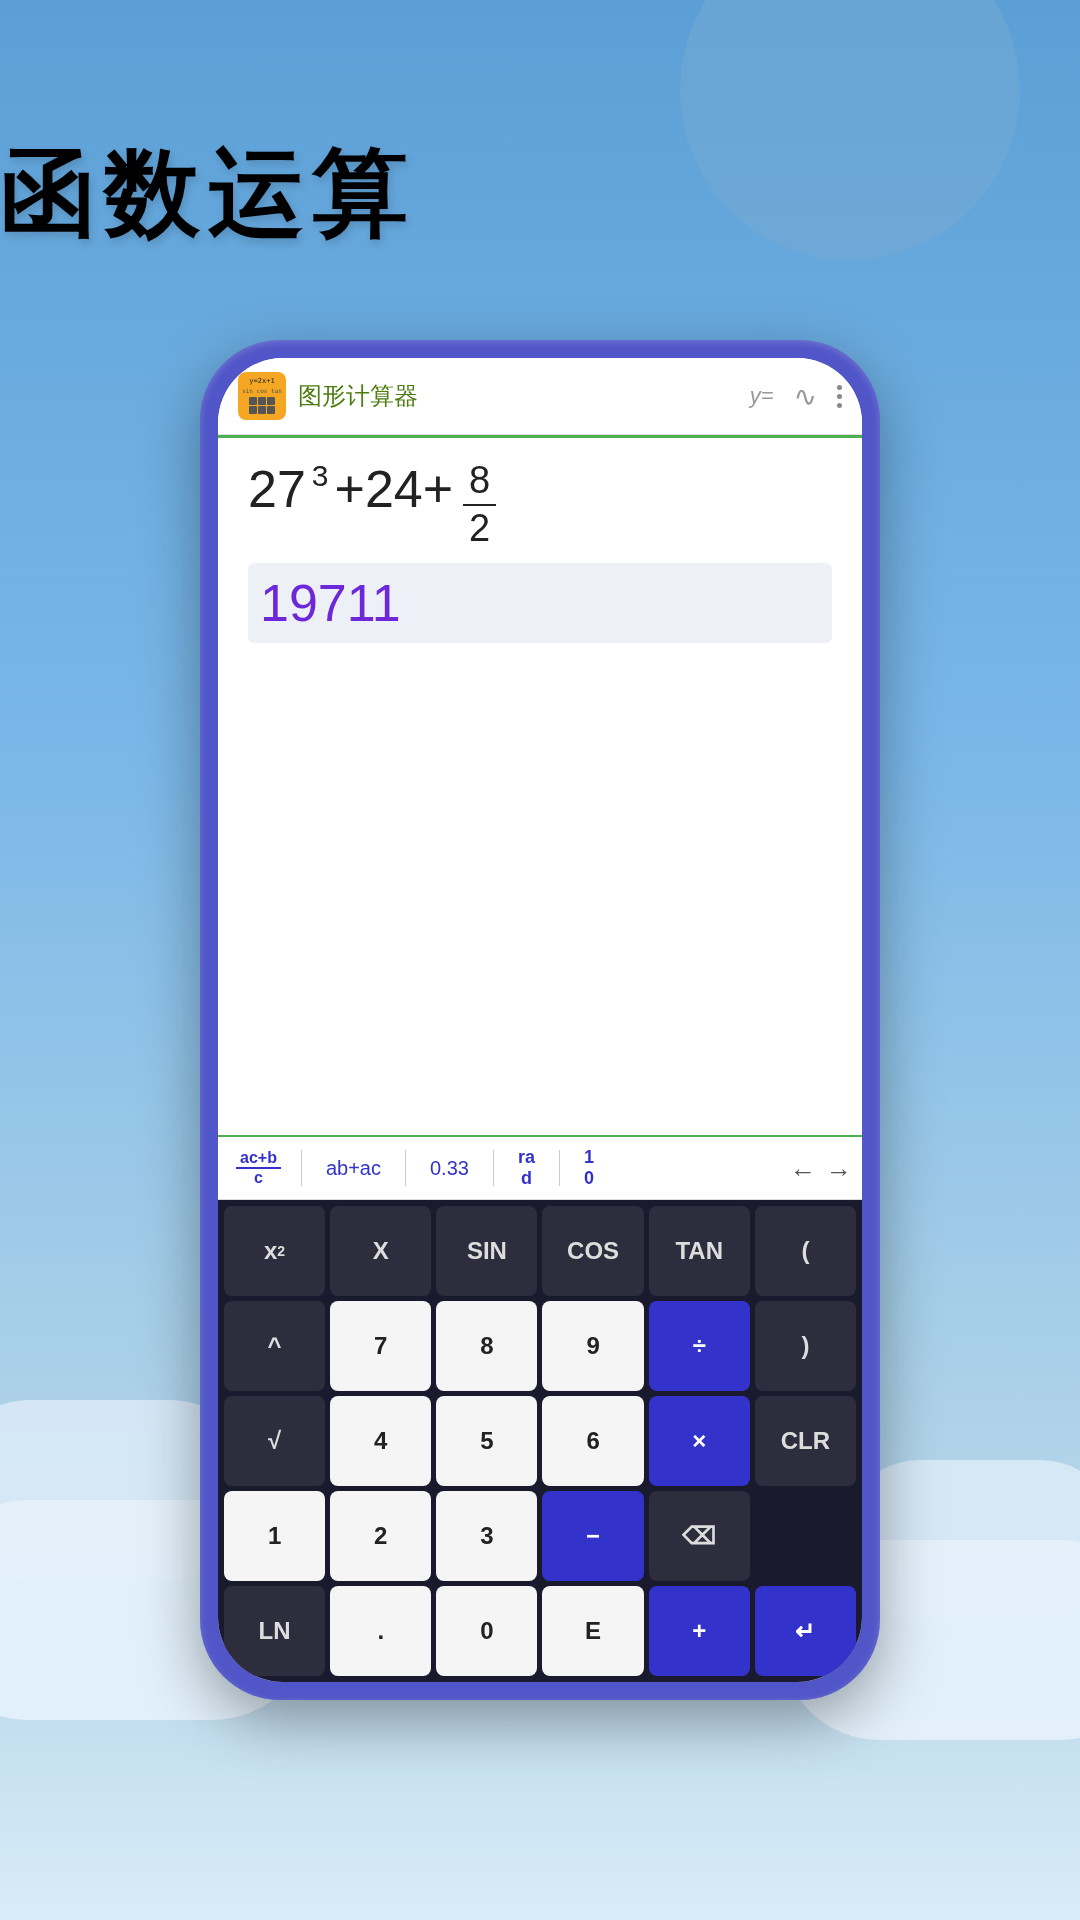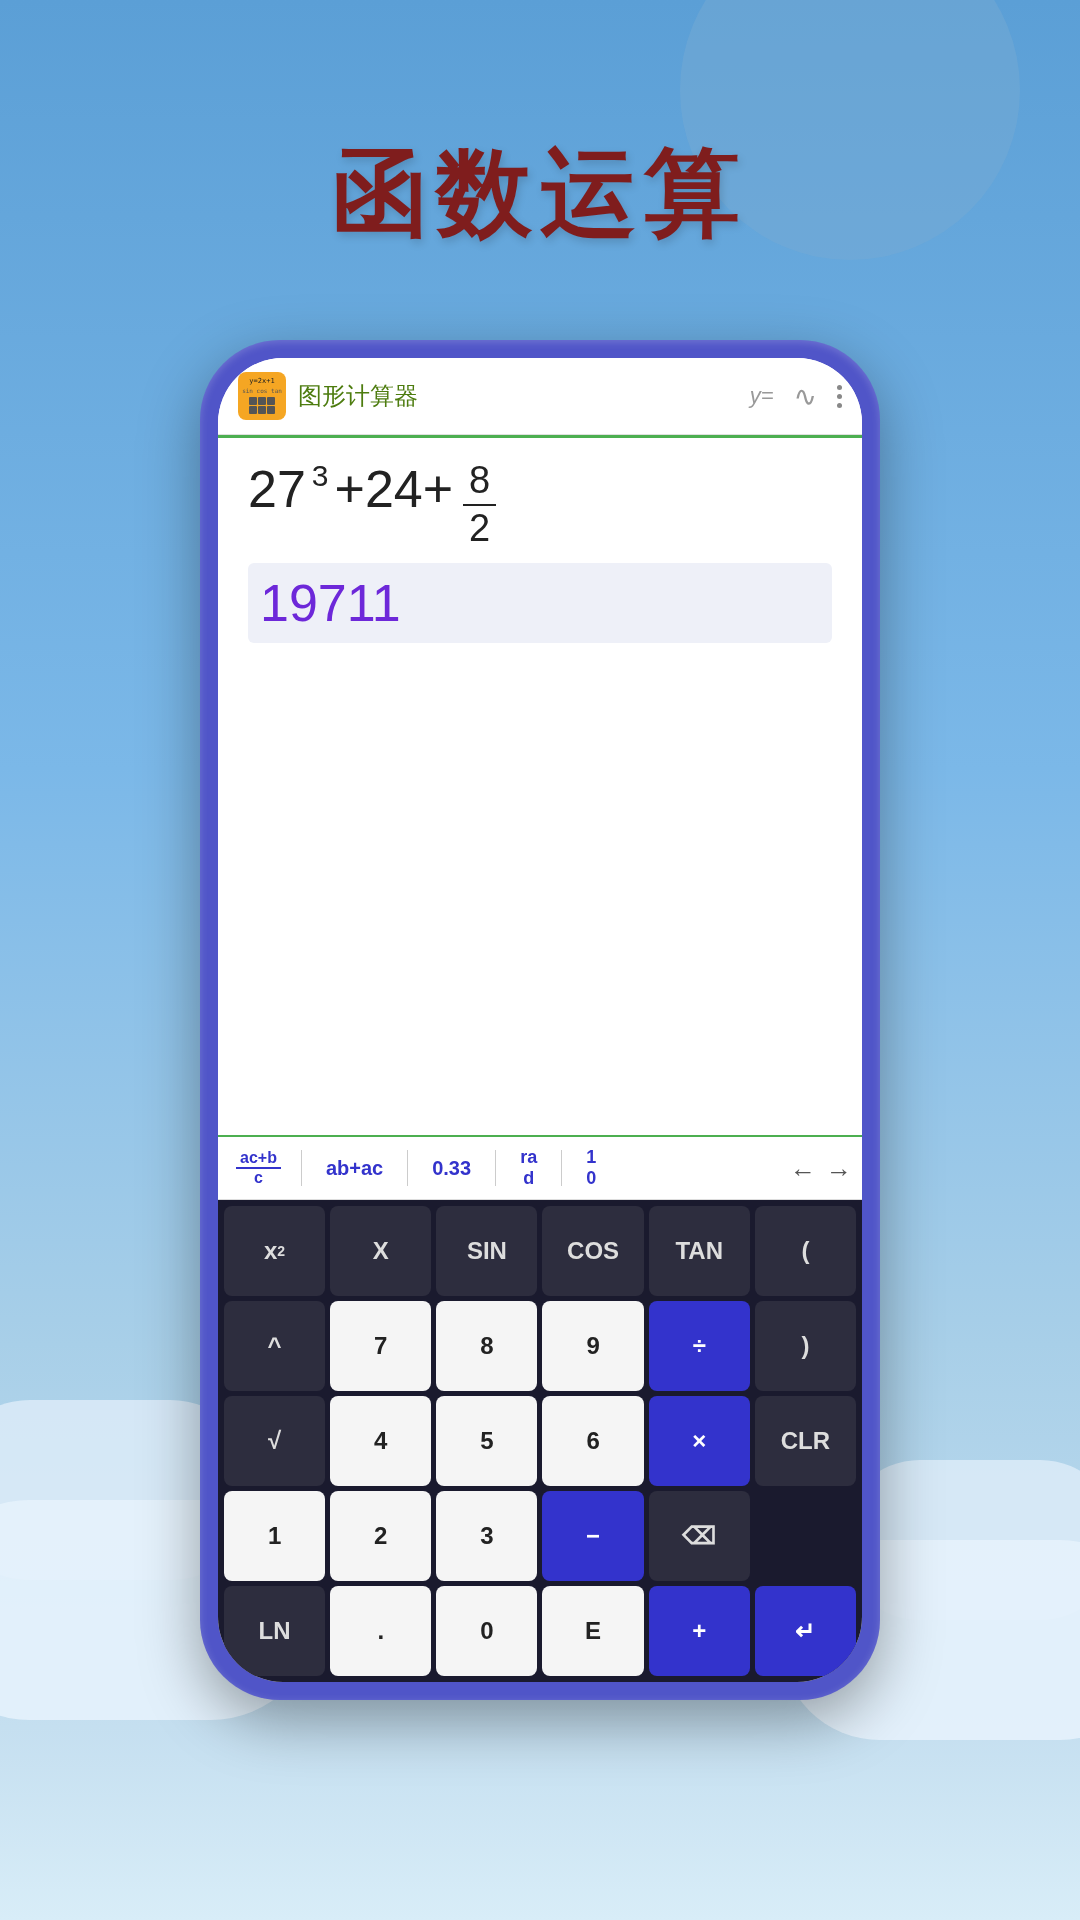--- a/index.html
+++ b/index.html
@@ -62,22 +62,21 @@
       height: 200px;
       background: rgba(230, 242, 252, 0.9);
       border-radius: 120px;
     }
 
     
     .app-title {
       position: absolute;
       top: 130px;
       width: 100%;
-      text-align: center;
-      color: #7f1d1d;
+      color: #000000;
       font-size: 96px;
       font-weight: 900;
       letter-spacing: 8px;
       text-shadow: 2px 4px 8px rgba(0,0,0,0.15);
     }
 
     
     .phone-wrapper {
       position: absolute;
       top: 340px;
@@ -246,21 +245,21 @@
       flex-shrink: 0;
       overflow: hidden;
     }
 
     .tool-btn {
       padding: 8px 12px;
       font-size: 20px;
       color: #3333cc;
       cursor: pointer;
       white-space: nowrap;
-      font-weight: 700;
+      font-weight: 400;
     }
 
     .tool-btn-frac {
       display: flex;
       flex-direction: column;
       align-items: center;
       color: #3333cc;
       cursor: pointer;
       padding: 4px 8px;
       font-weight: 600;

